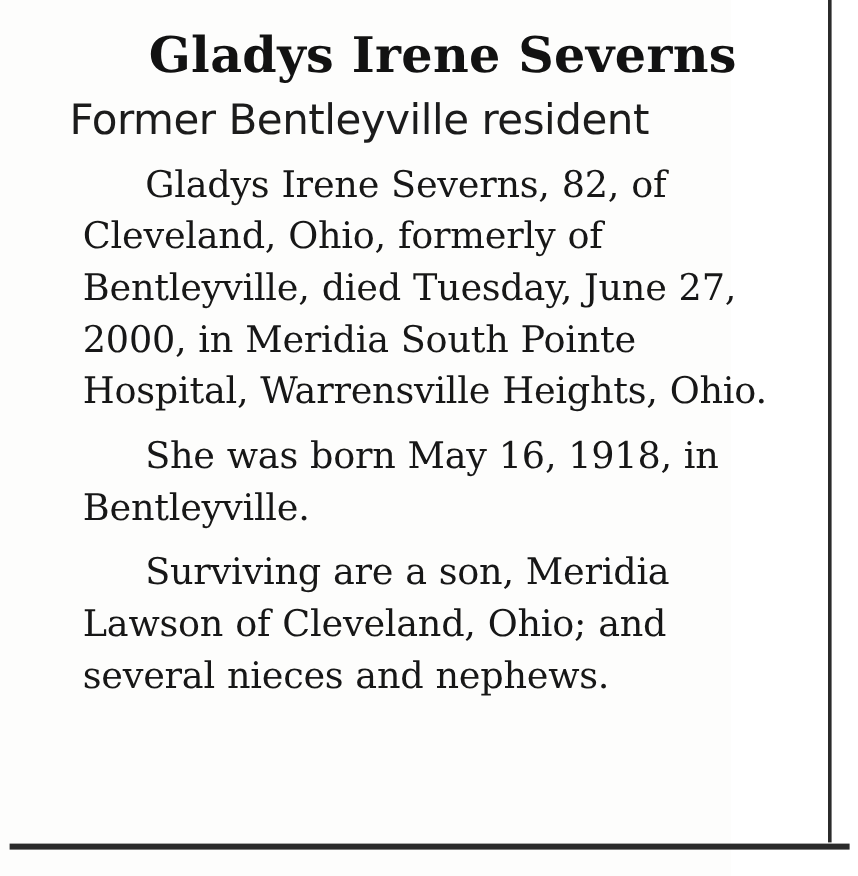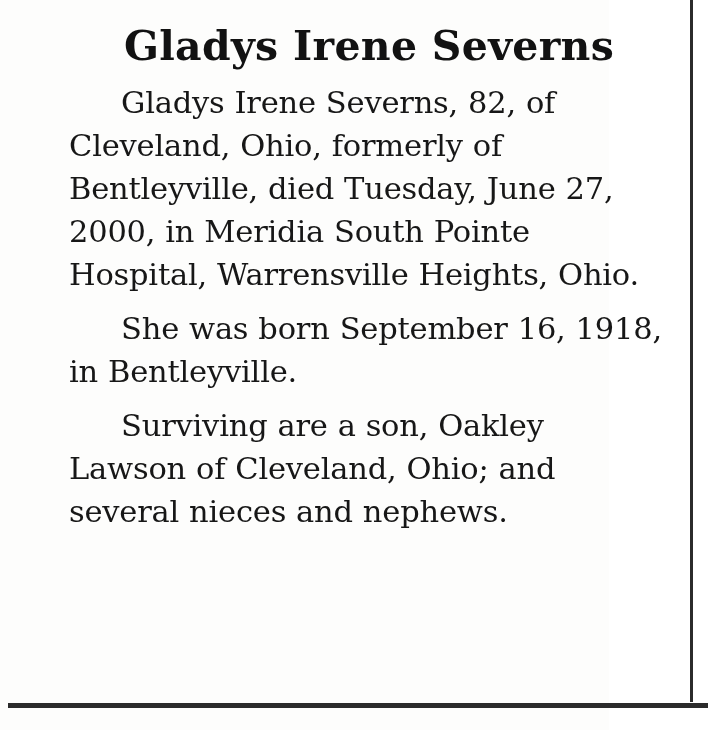--- a/index.html
+++ b/index.html
@@ -91,24 +91,25 @@
 <body>
 
 <div class="clipping">
 
   <div class="col-rule"></div>
 
   <div class="content">
 
     <h1 class="headline">Gladys Irene Severns</h1>
 
+    <h2 class="subhead">Former Bentleyville resident</h2>
 
     <p class="body-para">Gladys Irene Severns, 82, of Cleveland, Ohio, formerly of Bentleyville, died Tuesday, June 27, 2000, in Meridia South Pointe Hospital, Warrensville Heights, Ohio.</p>
 
-    <p class="body-para">She was born September 16, 1918, in Bentleyville.</p>
+    <p class="body-para">She was born May 16, 1918, in Bentleyville.</p>
 
-    <p class="body-para">Surviving are a son, Oakley Lawson of Cleveland, Ohio; and several nieces and nephews.</p>
+    <p class="body-para">Surviving are a son, Meridia Lawson of Cleveland, Ohio; and several nieces and nephews.</p>
 
   </div>
 
   <div class="bottom-rule"></div>
 
 </div>
 
 </body></html>

